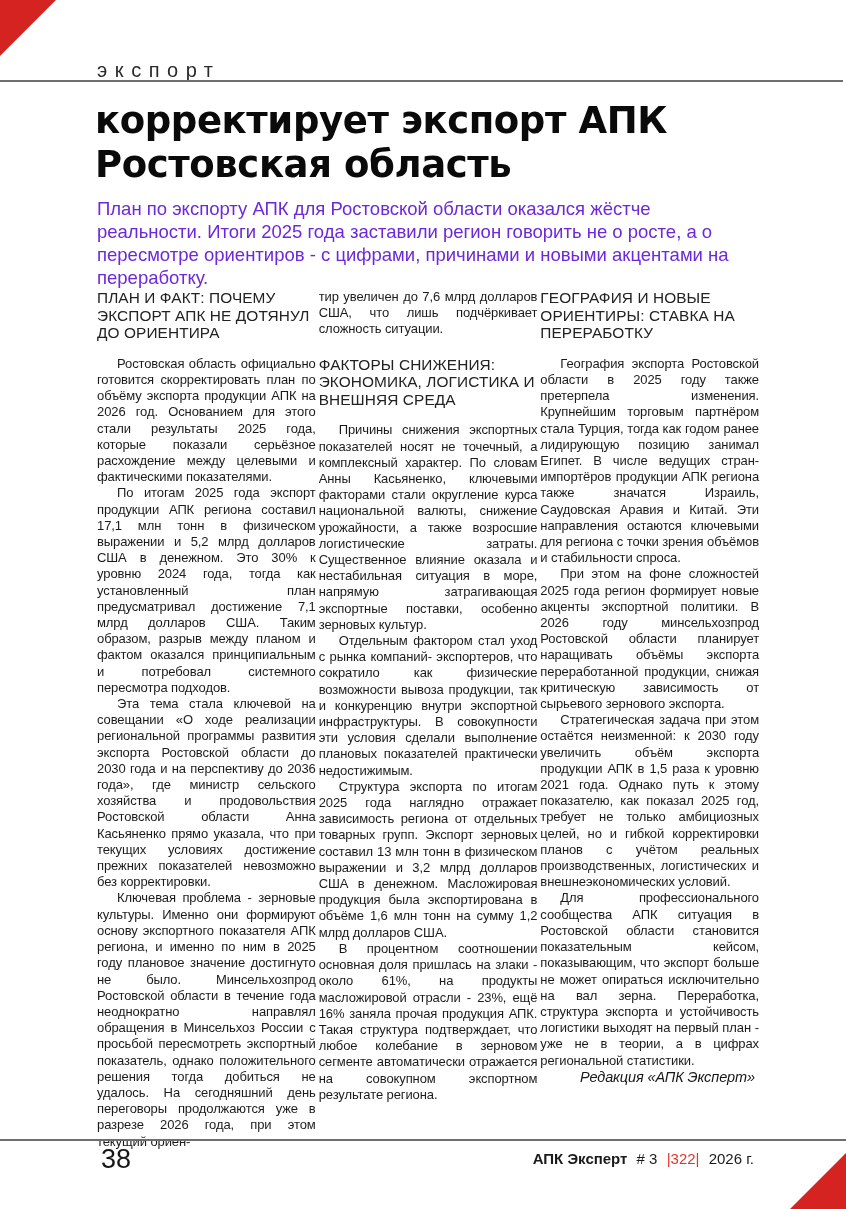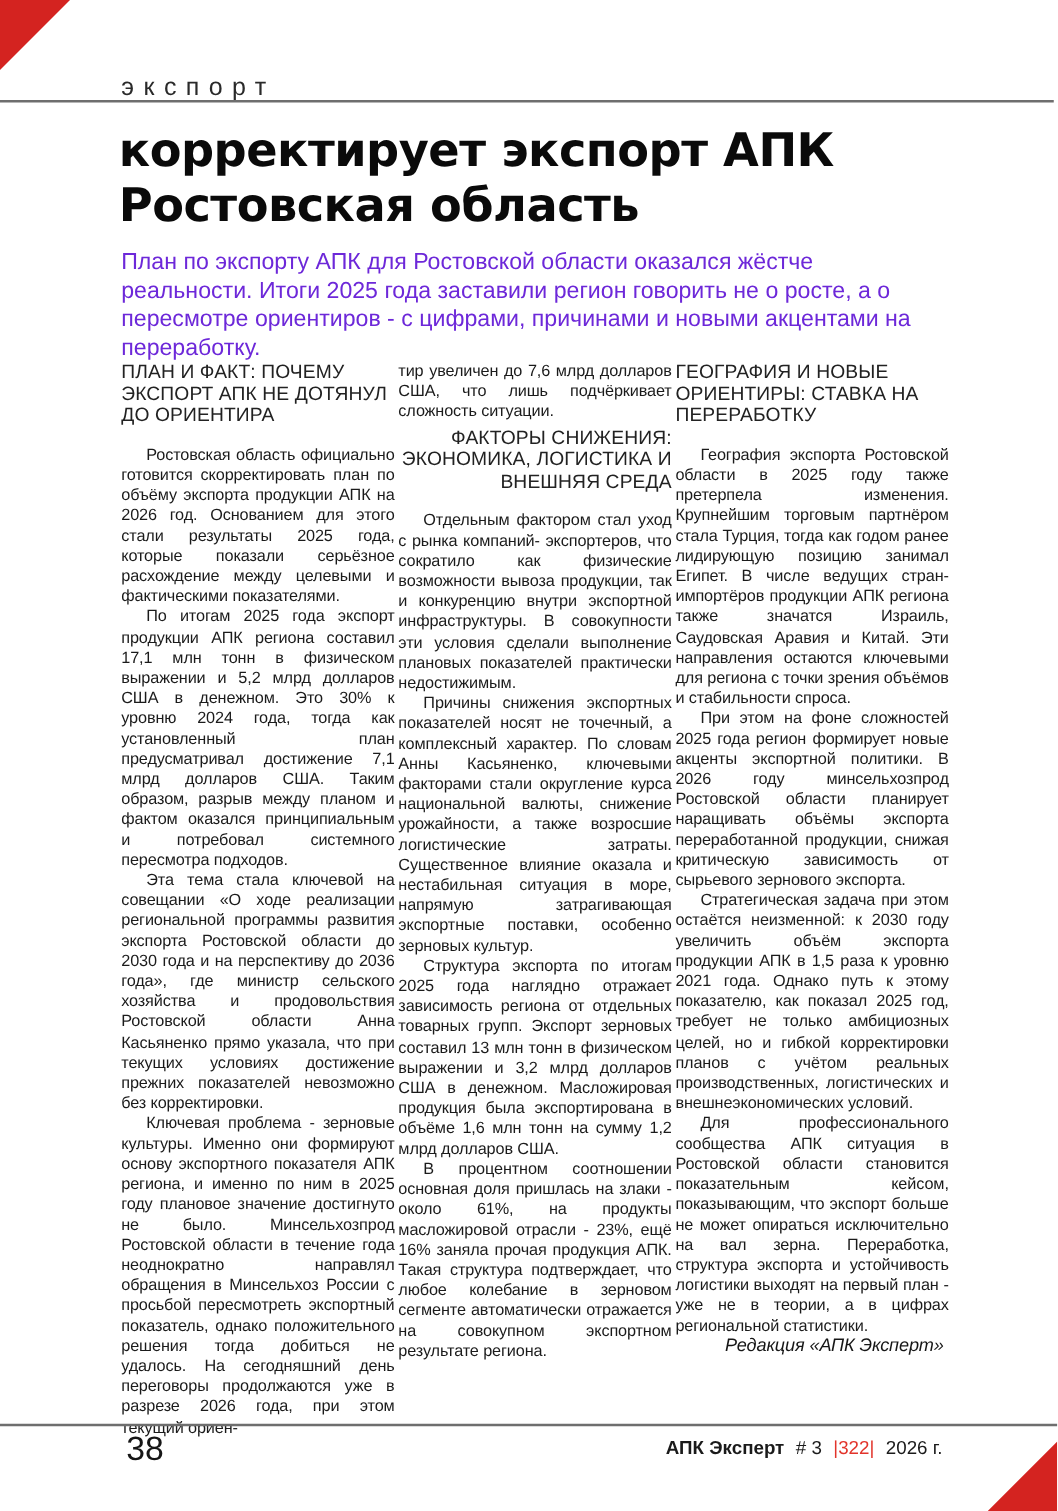--- a/index.html
+++ b/index.html
@@ -42,21 +42,21 @@
     display:flex; gap:3px;
   }
   .col {
     flex:1; min-width:0; font-size:13px; line-height:16.2px; color:#1b1b1b;
     text-align:justify; letter-spacing:-0.1px; hyphens:auto; -webkit-hyphens:auto;
   }
   .col h3 {
     margin:0 0 14px 0; font-size:15.4px; line-height:17.6px; font-weight:400;
     color:#222222; text-align:left; letter-spacing:0.1px; hyphens:none;
   }
-  .col h3.mid { margin-top:4px;text-align:right; }
+  .col h3.mid { margin-top:18px; }
   .col p { margin:0; text-indent:20px; }
   .col p.no-indent { text-indent:0; }
   .signature {
     margin-top:26px; text-align:right; font-style:italic;
     font-size:14.5px; padding-right:4px; color:#161616;
   }
   
   .footer-rule {
     position:absolute; left:0; top:1139px; width:846px; height:2px; background:#6e6e6e;
   }
@@ -95,22 +95,22 @@
       <h3>ПЛАН И ФАКТ: ПОЧЕМУ ЭКСПОРТ АПК НЕ ДОТЯНУЛ ДО ОРИЕНТИРА</h3>
       <p>Ростовская область официально готовится скорректировать план по объёму экспорта продукции АПК на 2026 год. Основанием для этого стали результаты 2025 года, которые показали серьёзное расхождение между целевыми и фактическими показателями.</p>
       <p>По итогам 2025 года экспорт продукции АПК региона составил 17,1 млн тонн в физическом выражении и 5,2 млрд долларов США в денежном. Это 30% к уровню 2024 года, тогда как установленный план предусматривал достижение 7,1 млрд долларов США. Таким образом, разрыв между планом и фактом оказался принципиальным и потребовал системного пересмотра подходов.</p>
       <p>Эта тема стала ключевой на совещании «О ходе реализации региональной программы развития экспорта Ростовской области до 2030 года и на перспективу до 2036 года», где министр сельского хозяйства и продовольствия Ростовской области Анна Касьяненко прямо указала, что при текущих условиях достижение прежних показателей невозможно без корректировки.</p>
       <p>Ключевая проблема - зерновые культуры. Именно они формируют основу экспортного показателя АПК региона, и именно по ним в 2025 году плановое значение достигнуто не было. Минсельхозпрод Ростовской области в течение года неоднократно направлял обращения в Минсельхоз России с просьбой пересмотреть экспортный показатель, однако положительного решения тогда добиться не удалось. На сегодняшний день переговоры продолжаются уже в разрезе 2026 года, при этом текущий ориен-</p>
     </div>
 
     <div class="col">
       <p class="no-indent">тир увеличен до 7,6 млрд долларов США, что лишь подчёркивает сложность ситуации.</p>
       <h3 class="mid">ФАКТОРЫ СНИЖЕНИЯ: ЭКОНОМИКА, ЛОГИСТИКА И ВНЕШНЯЯ СРЕДА</h3>
+      <p>Причины снижения экспортных показателей носят не точечный, а комплексный характер. По словам Анны Касьяненко, ключевыми факторами стали округление курса национальной валюты, снижение урожайности, а также возросшие логистические затраты. Существенное влияние оказала и нестабильная ситуация в море, напрямую затрагивающая экспортные поставки, особенно зерновых культур.</p>
       <p>Отдельным фактором стал уход с рынка компаний- экспортеров, что сократило как физические возможности вывоза продукции, так и конкуренцию внутри экспортной инфраструктуры. В совокупности эти условия сделали выполнение плановых показателей практически недостижимым.</p>
-      <p>Причины снижения экспортных показателей носят не точечный, а комплексный характер. По словам Анны Касьяненко, ключевыми факторами стали округление курса национальной валюты, снижение урожайности, а также возросшие логистические затраты. Существенное влияние оказала и нестабильная ситуация в море, напрямую затрагивающая экспортные поставки, особенно зерновых культур.</p>
       <p>Структура экспорта по итогам 2025 года наглядно отражает зависимость региона от отдельных товарных групп. Экспорт зерновых составил 13 млн тонн в физическом выражении и 3,2 млрд долларов США в денежном. Масложировая продукция была экспортирована в объёме 1,6 млн тонн на сумму 1,2 млрд долларов США.</p>
       <p>В процентном соотношении основная доля пришлась на злаки - около 61%, на продукты масложировой отрасли - 23%, ещё 16% заняла прочая продукция АПК. Такая структура подтверждает, что любое колебание в зерновом сегменте автоматически отражается на совокупном экспортном результате региона.</p>
     </div>
 
     <div class="col">
       <h3>ГЕОГРАФИЯ И НОВЫЕ ОРИЕНТИРЫ: СТАВКА НА ПЕРЕРАБОТКУ</h3>
       <p>География экспорта Ростовской области в 2025 году также претерпела изменения. Крупнейшим торговым партнёром стала Турция, тогда как годом ранее лидирующую позицию занимал Египет. В числе ведущих стран- импортёров продукции АПК региона также значатся Израиль, Саудовская Аравия и Китай. Эти направления остаются ключевыми для региона с точки зрения объёмов и стабильности спроса.</p>
       <p>При этом на фоне сложностей 2025 года регион формирует новые акценты экспортной политики. В 2026 году минсельхозпрод Ростовской области планирует наращивать объёмы экспорта переработанной продукции, снижая критическую зависимость от сырьевого зернового экспорта.</p>
       <p>Стратегическая задача при этом остаётся неизменной: к 2030 году увеличить объём экспорта продукции АПК в 1,5 раза к уровню 2021 года. Однако путь к этому показателю, как показал 2025 год, требует не только амбициозных целей, но и гибкой корректировки планов с учётом реальных производственных, логистических и внешнеэкономических условий.</p>
       <p>Для профессионального сообщества АПК ситуация в Ростовской области становится показательным кейсом, показывающим, что экспорт больше не может опираться исключительно на вал зерна. Переработка, структура экспорта и устойчивость логистики выходят на первый план - уже не в теории, а в цифрах региональной статистики.</p>

